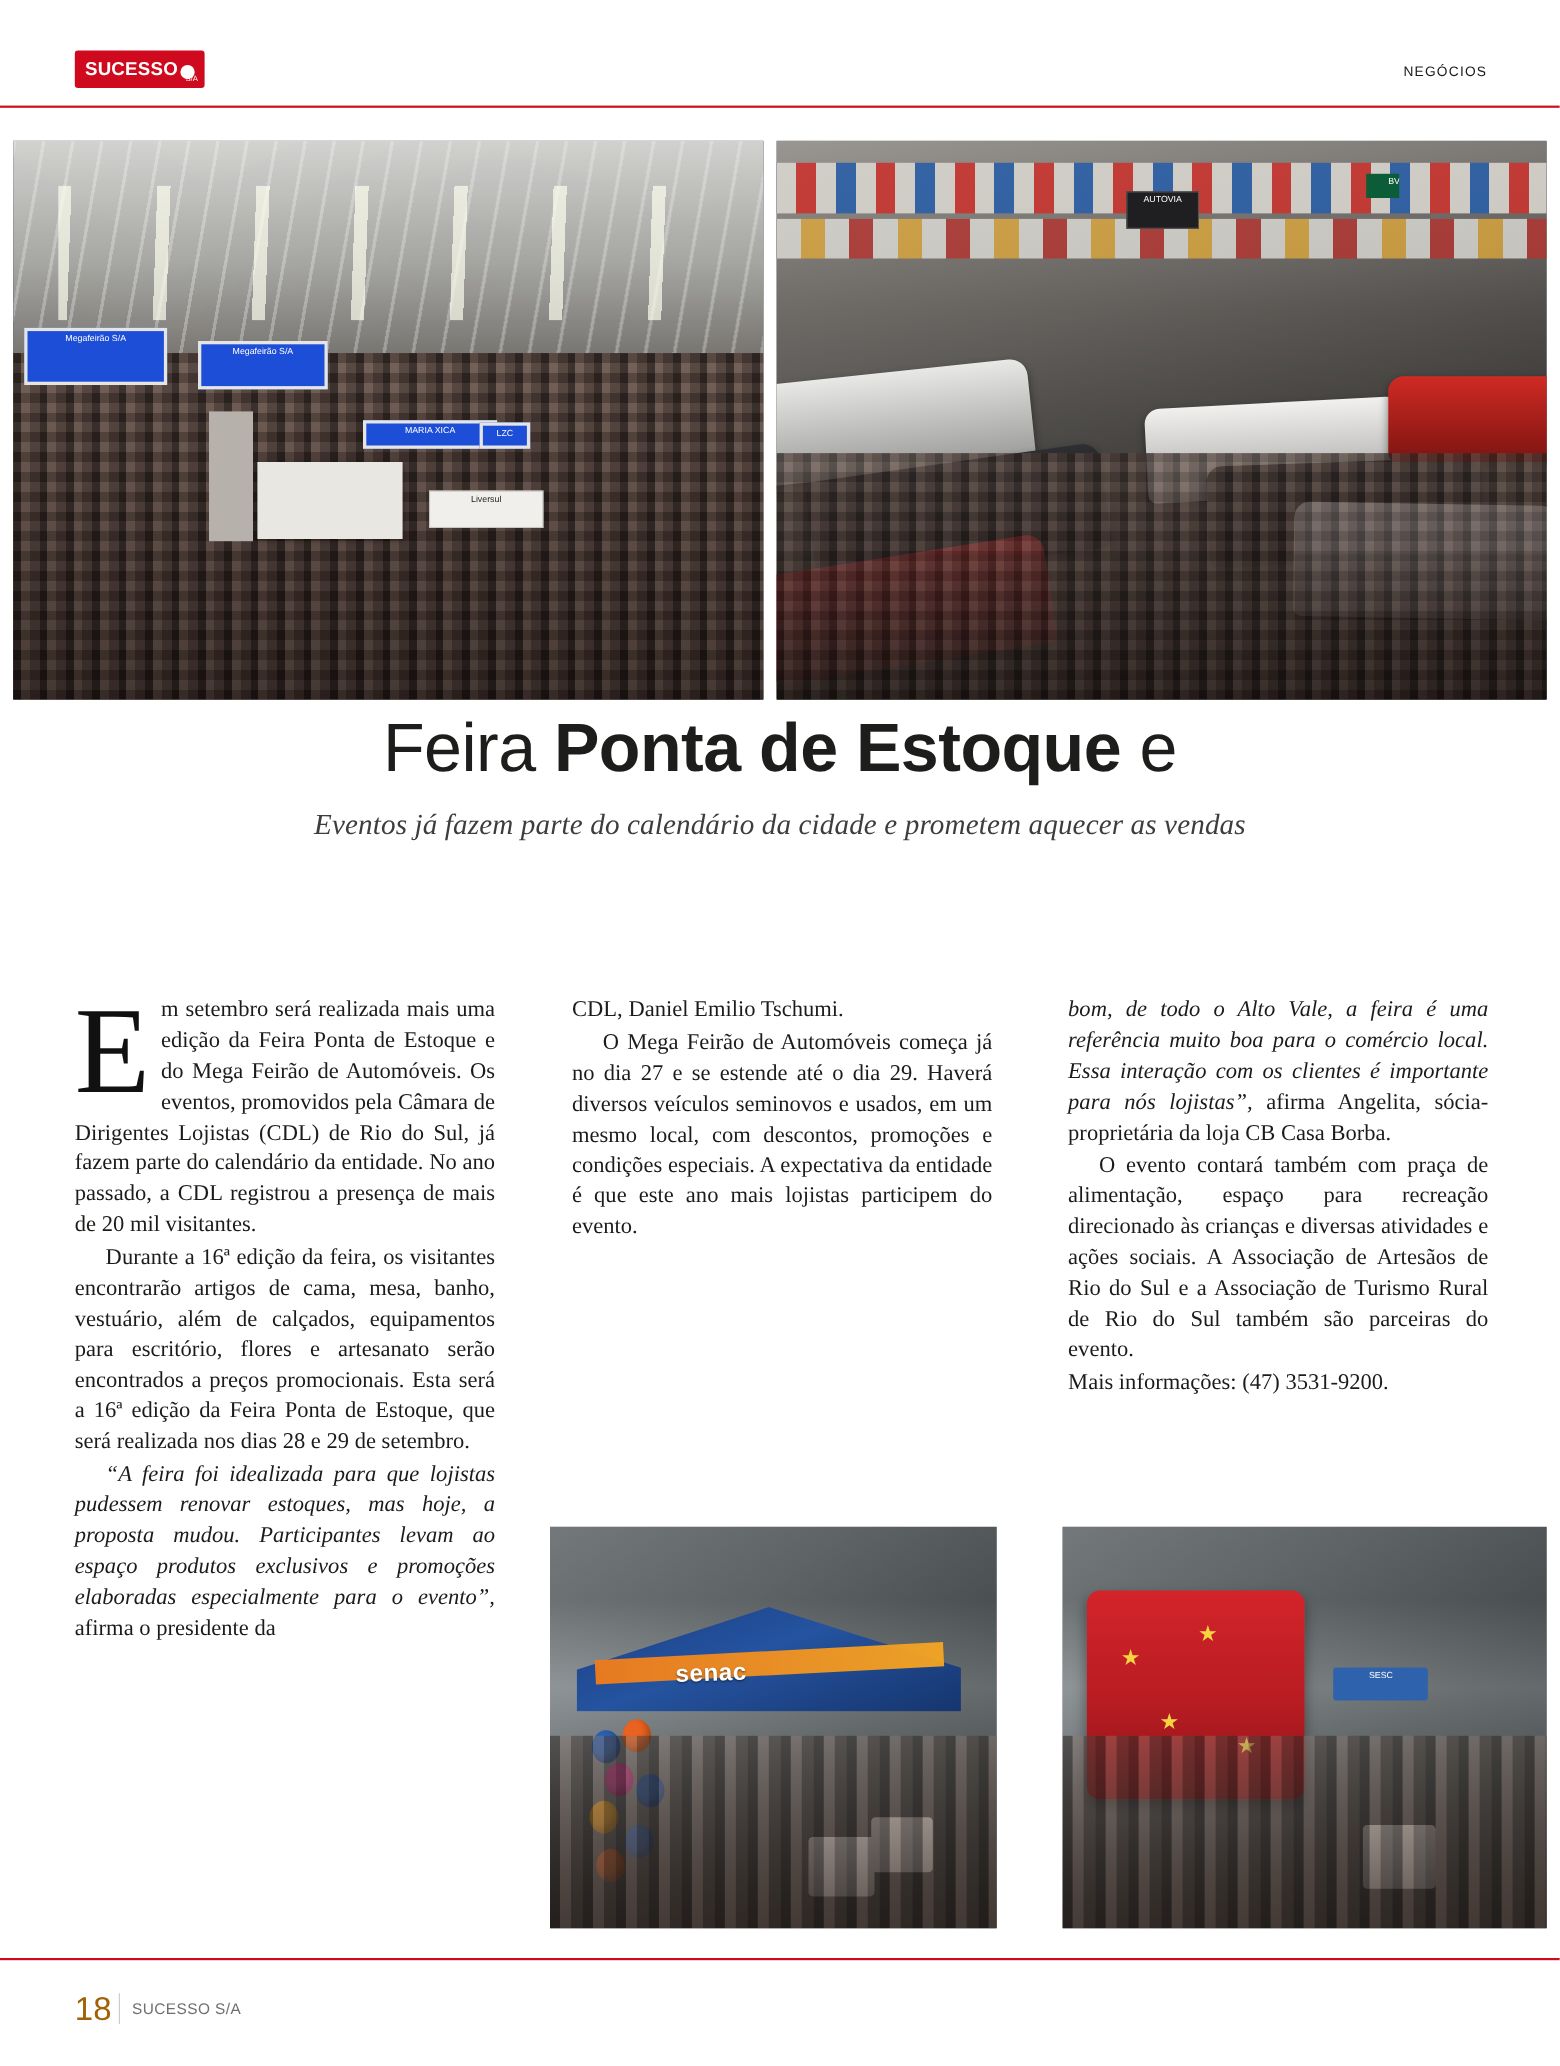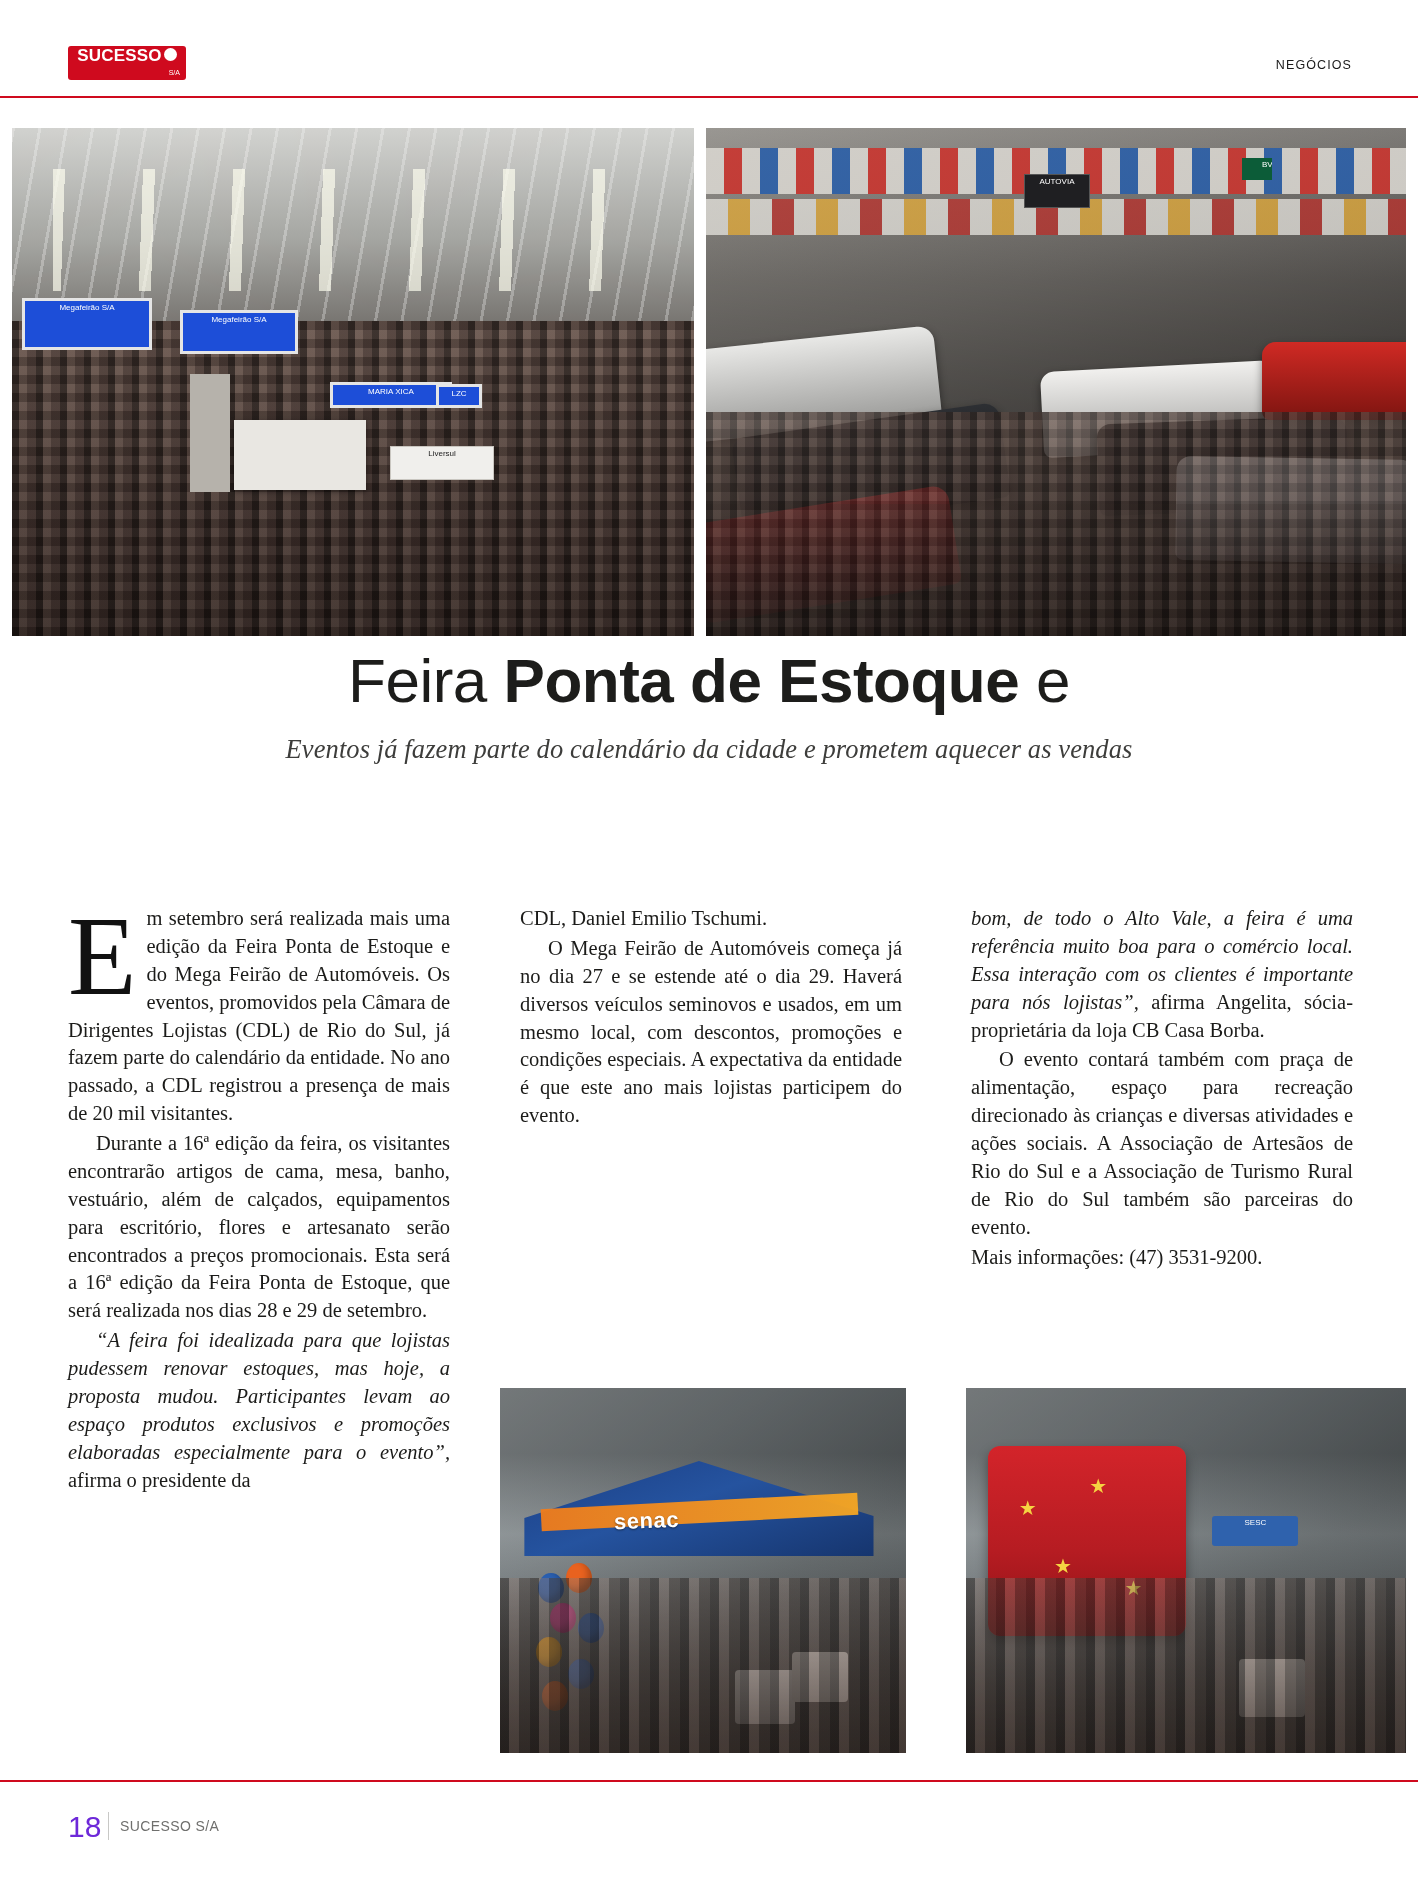--- a/index.html
+++ b/index.html
@@ -21,21 +21,21 @@
     height: 98px;
     border-bottom: 2px solid #cf0a1e;
   }
   .logo-box {
     position: absolute;
     left: 68px; top: 46px;
     width: 118px; height: 34px;
     background: #cf0a1e;
     border-radius: 3px;
     display: flex;
-    align-items: flex-start;
+    align-items: center;
     justify-content: center;
   }
   .logo-text {
     color: #ffffff;
     font-family: "Liberation Sans", sans-serif;
     font-weight: bold;
     font-size: 17px;
     letter-spacing: 0.2px;
   }
   .logo-dot {
@@ -263,21 +263,21 @@
   .footer {
     position: absolute;
     left: 0; bottom: 0;
     width: 1418px; height: 98px;
     border-top: 2px solid #cf0a1e;
   }
   .page-num {
     position: absolute; left: 68px; top: 28px;
     font-family: "Liberation Sans", sans-serif;
     font-size: 30px;
-    color: #6d28d9;
+    color: #a16207;
   }
   .footer-sep {
     position: absolute; left: 108px; top: 30px;
     width: 1px; height: 28px; background: #c8c8c6;
   }
   .footer-text {
     position: absolute; left: 120px; top: 36px;
     font-family: "Liberation Sans", sans-serif;
     font-size: 14px;
     color: #6f6f6d;

